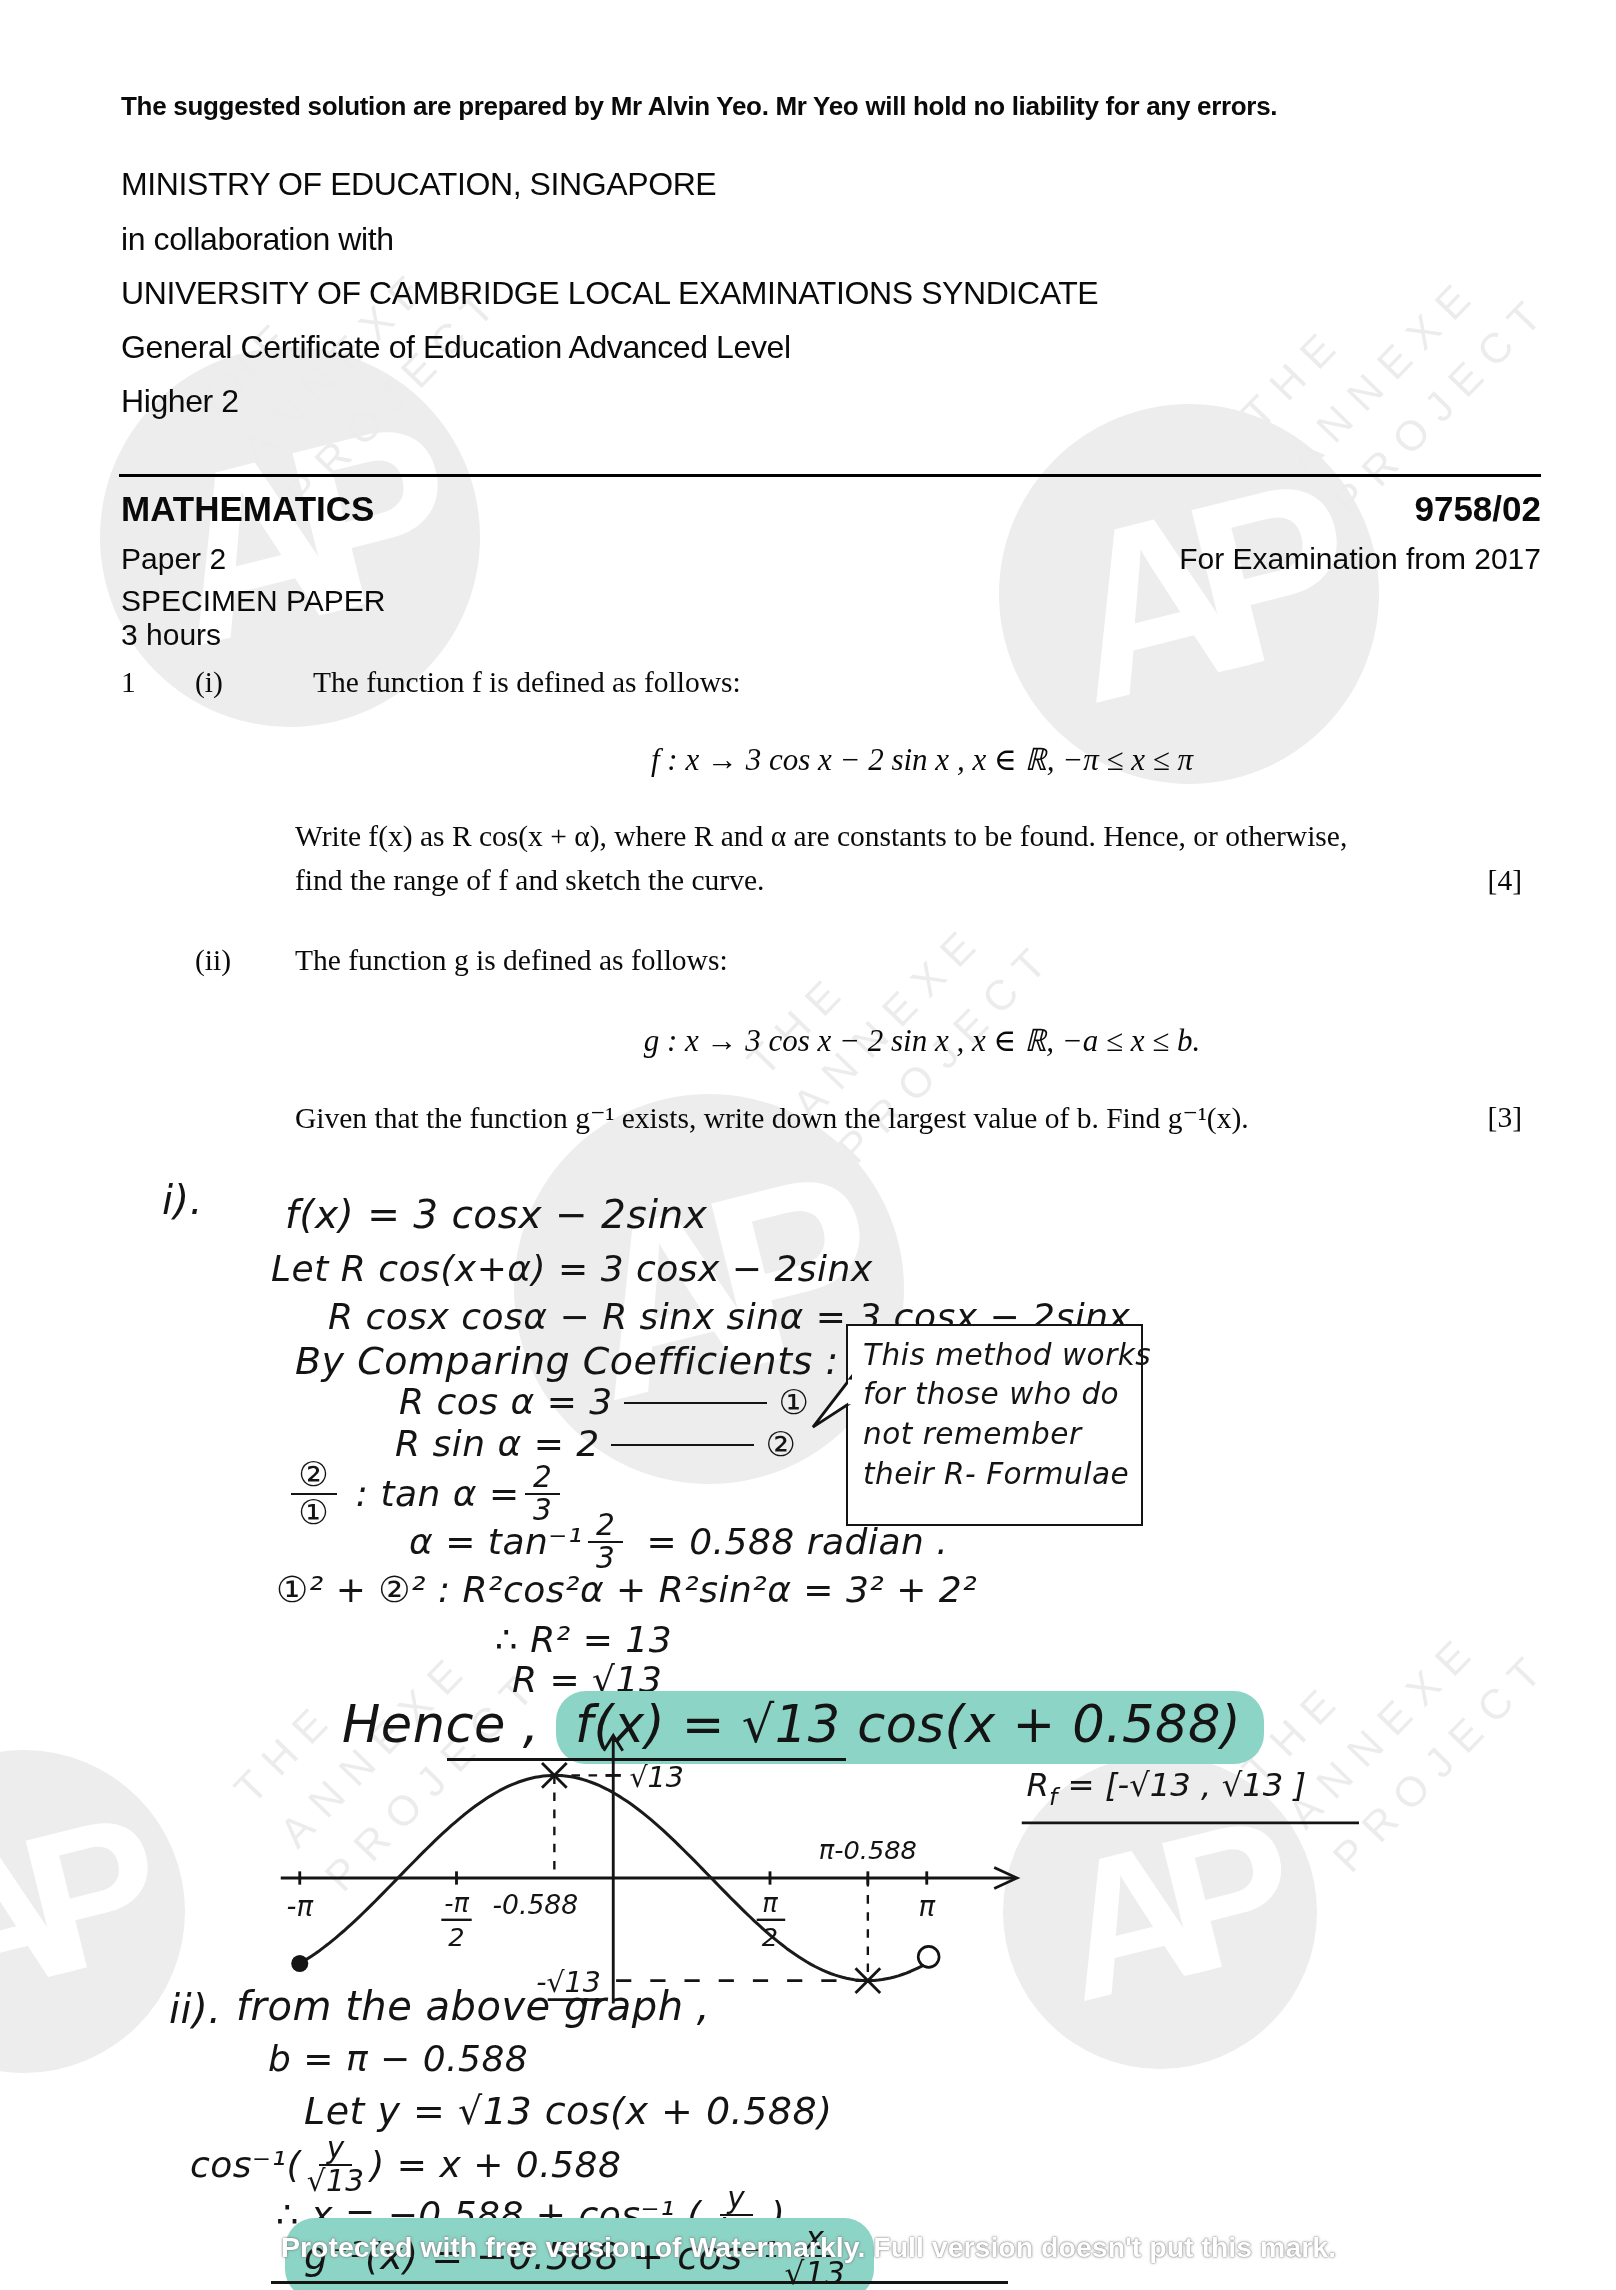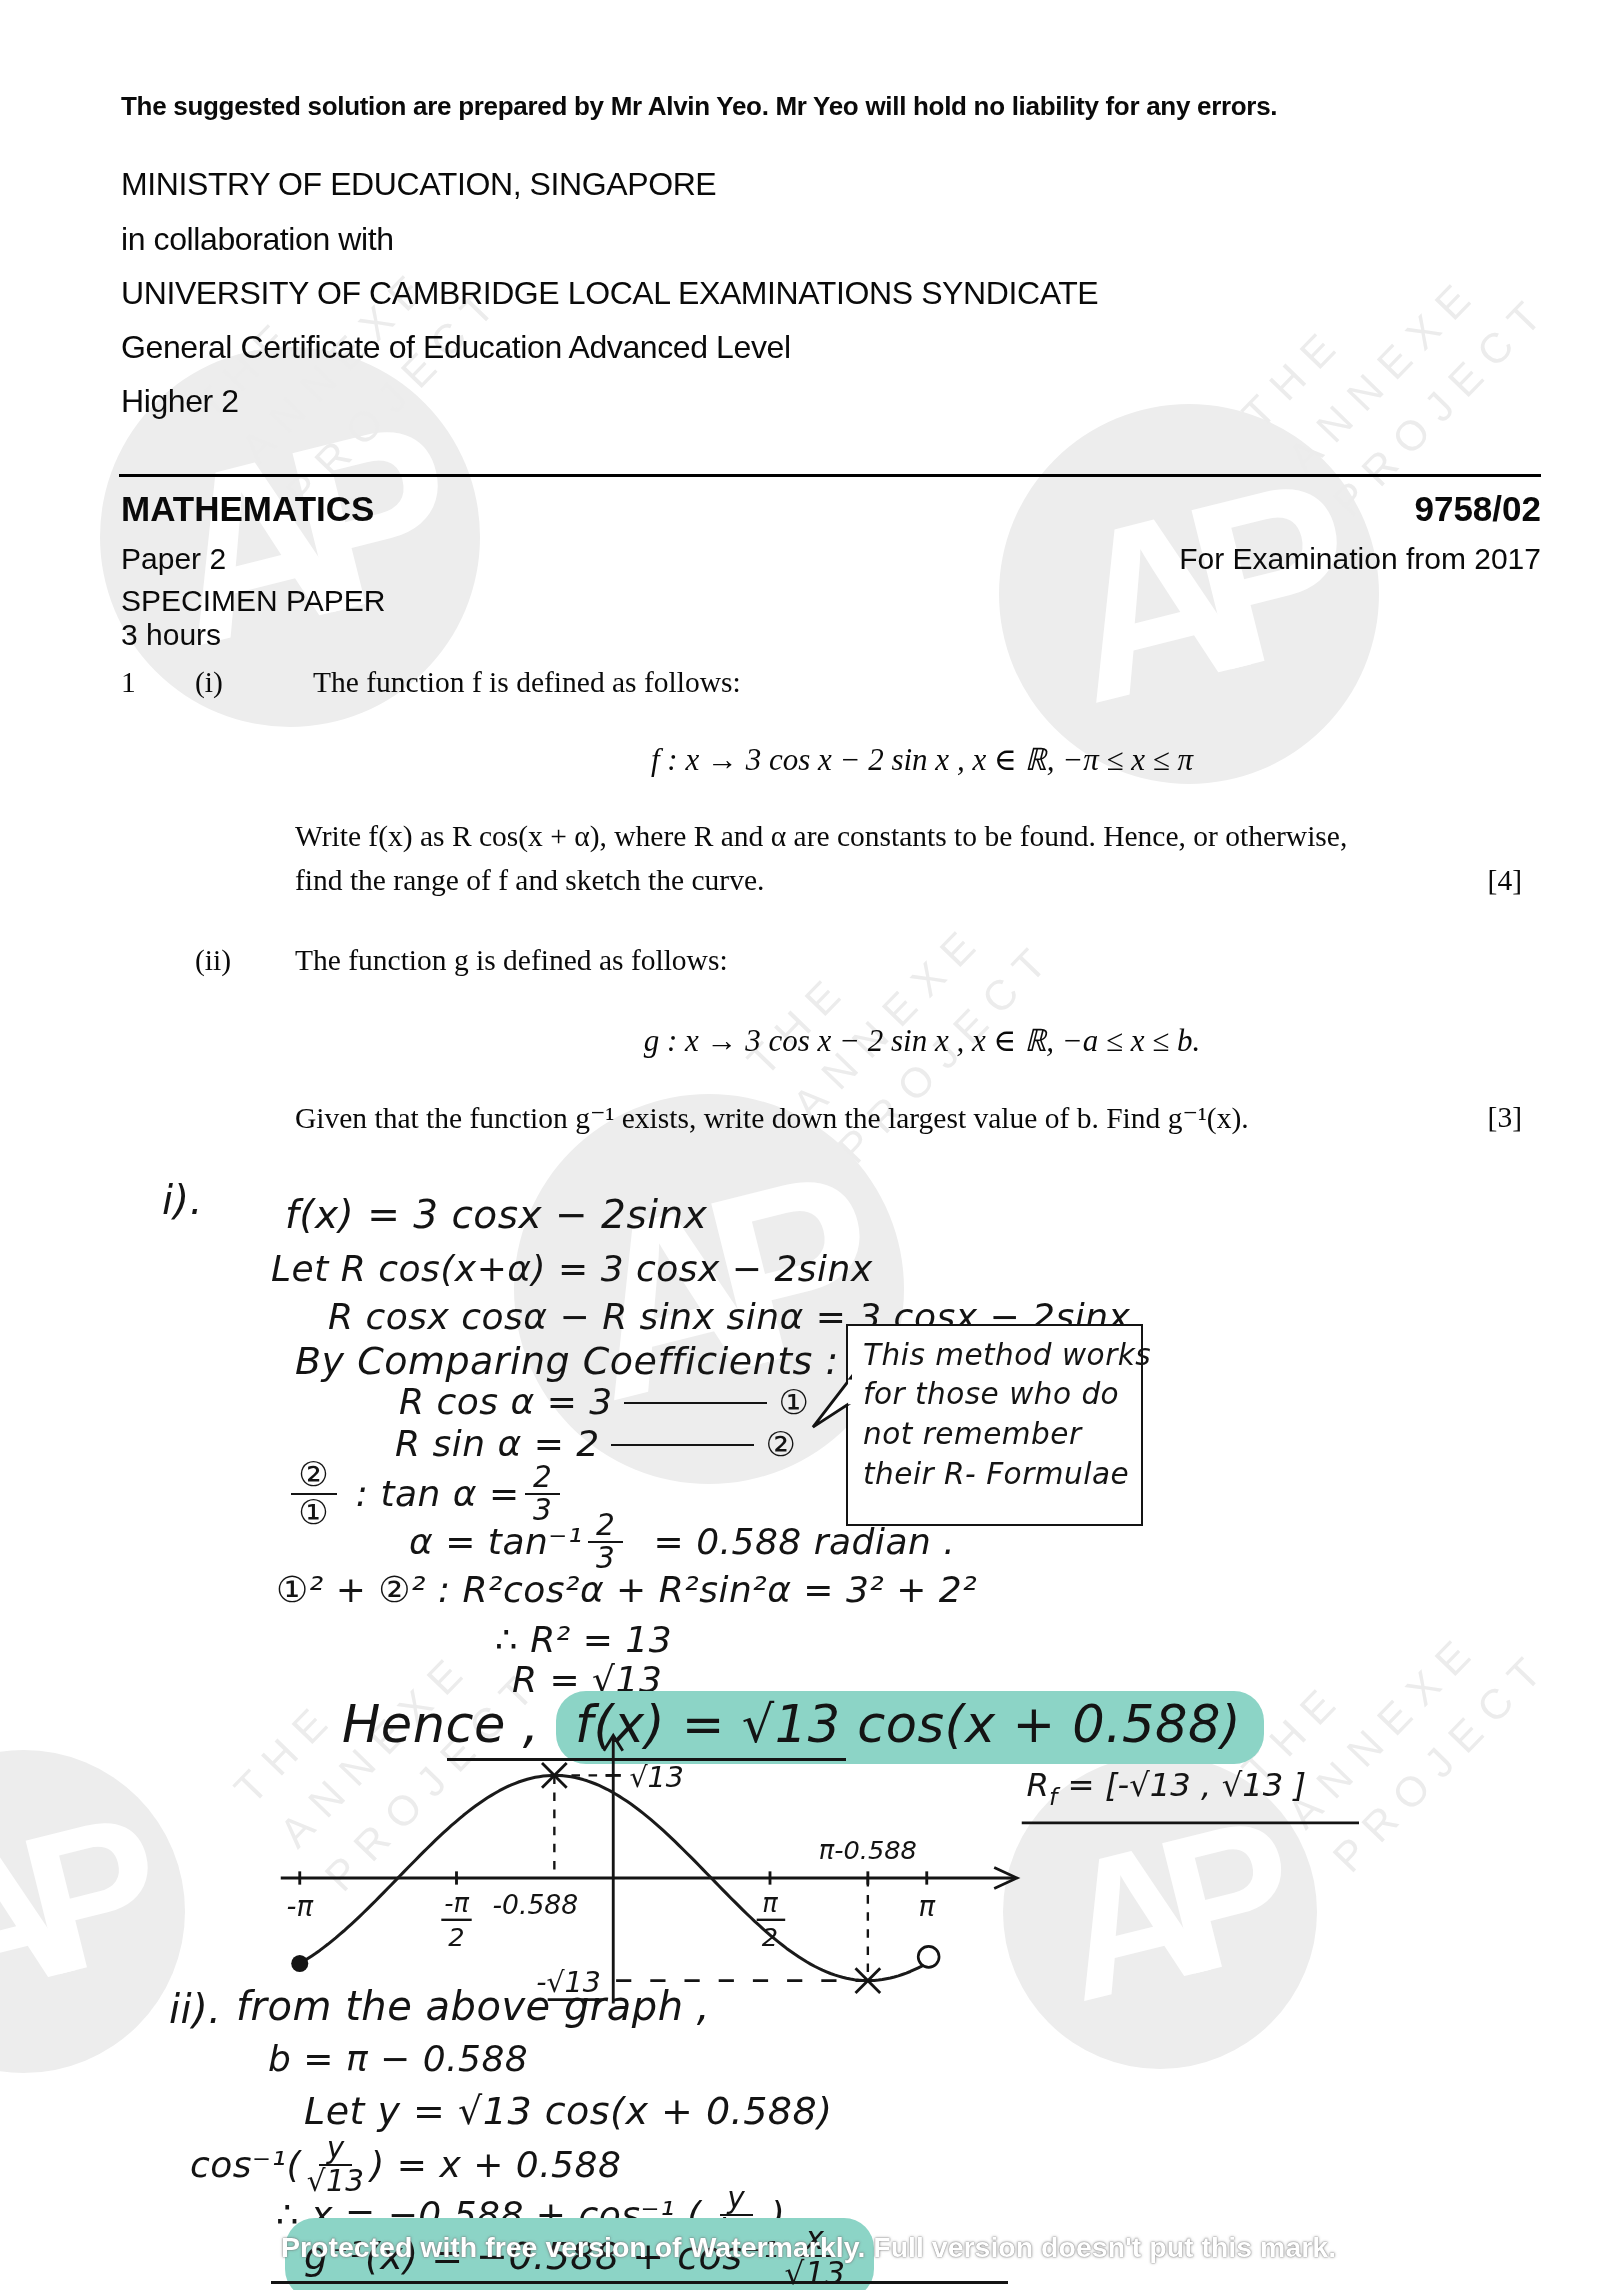--- a/index.html
+++ b/index.html
@@ -149,21 +149,21 @@
         <span class="fn">2</span>
         <span>3</span>
       </span>
   </div>
   <div class="hw" style="left:409px;top:1510px;display:flex;align-items:center;">
     <span>α = tan⁻¹</span>
     <span class="frac">
         <span class="fn">2</span>
         <span>3</span>
       </span>
-    <span style="margin-left:25px;">=  0.588 radian .</span>
+    <span style="margin-left:18px;">=  0.588 radian .</span>
   </div>
   <div class="hw" style="left:276px;top:1569px;">①² + ②² :   R²cos²α + R²sin²α = 3² + 2²</div>
   <div class="hw" style="left:495px;top:1619px;">∴ R² = 13</div>
   <div class="hw" style="left:512px;top:1659px;">R = √13</div>
   <div class="hw hlrow" style="left:342px;top:1695px;font-size:51px;">
     <span>Hence ,</span>
     <span class="hl">f(x) = √13 cos(x + 0.588)</span>
   </div>
   <div class="ansline" style="left:447px;top:1758px;width:399px;"></div>
 

